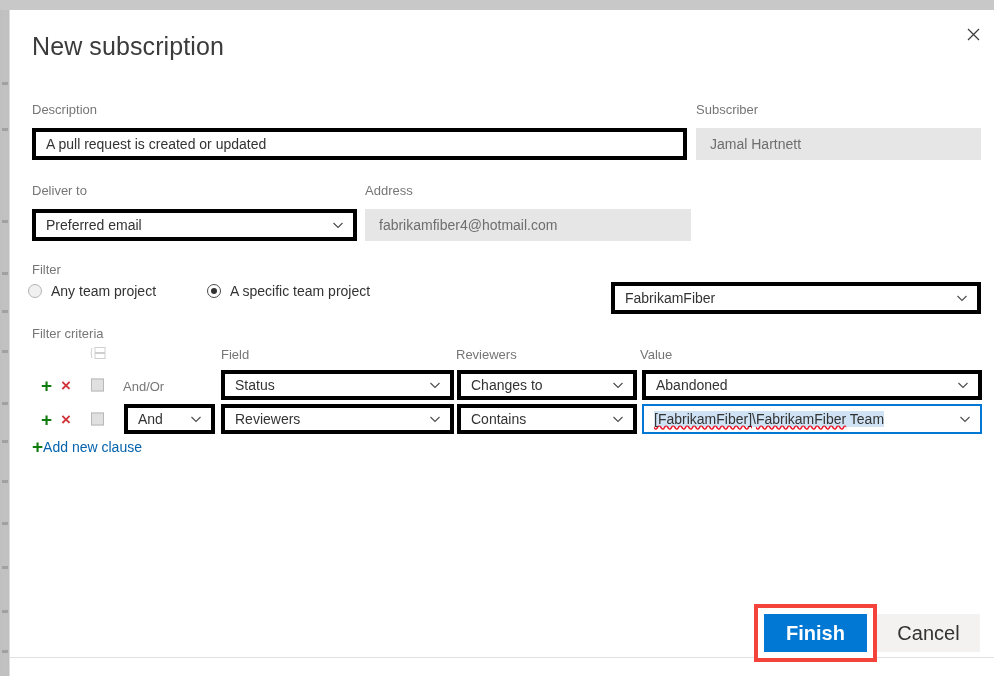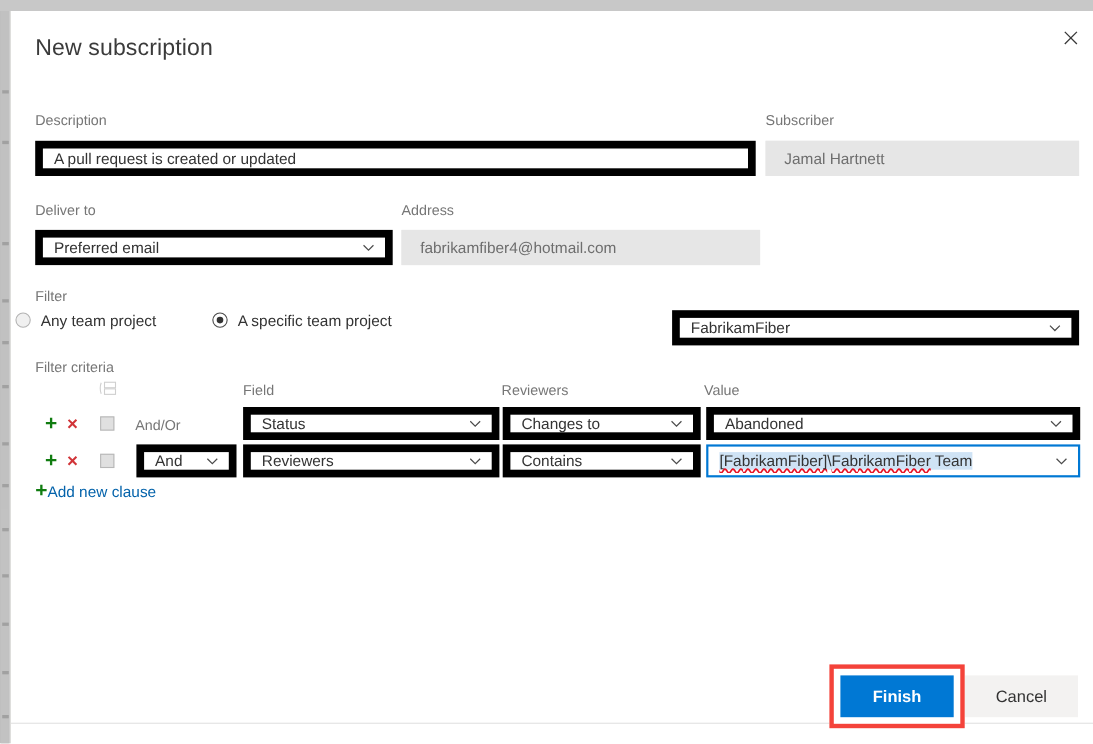--- a/index.html
+++ b/index.html
@@ -41,28 +41,28 @@
   .close-btn {
     position: absolute; top: 9px; right: 6px;
     width: 30px; height: 30px;
     display: flex; align-items: center; justify-content: center;
     cursor: pointer;
     color: #333;
   }
   .close-btn svg { display: block; }
   .title {
     position: absolute; left: 22px; top: 22px;
-    font-size: 21px; font-weight: 400; color: #3b3b3b;
+    font-size: 25px; font-weight: 400; color: #3b3b3b;
     letter-spacing: .1px;
   }
   .lbl {
     font-size: 13px; color: #767676; font-weight: 400;
   }
   .fld {
-    height: 32px; border: 7px solid #000000; background: #fff;
+    height: 32px; border: 4px solid #000000; background: #fff;
     font-size: 14px; color: #333;
     display: flex; align-items: center;
     padding: 0 10px;
     font-family: "Liberation Sans", sans-serif;
   }
   .fld.disabled {
     background: #e6e6e6; border-color: #e6e6e6; color: #6e6e6e;
   }
   .dd { position: relative; padding-right: 30px; cursor: pointer; }
   .dd .chev {
@@ -76,21 +76,21 @@
   #desc-input   { position: absolute; left: 22px; top: 118px; width: 655px; }
   #sub-label    { position: absolute; left: 686px; top: 92px; }
   #sub-input    { position: absolute; left: 686px; top: 118px; width: 285px; }
 
   #deliver-label{ position: absolute; left: 22px; top: 173px; }
   #deliver-dd   { position: absolute; left: 22px; top: 199px; width: 325px; }
   #addr-label   { position: absolute; left: 355px; top: 173px; }
   #addr-input   { position: absolute; left: 355px; top: 199px; width: 326px; }
 
   #filter-label { position: absolute; left: 22px; top: 252px; }
-  #radio-row    { position: absolute; left: 4px; top: 273px; display: flex; align-items: center; gap: 0; }
+  #radio-row    { position: absolute; left: 18px; top: 273px; display: flex; align-items: center; gap: 0; }
   .radio-opt { display: flex; align-items: center; cursor: pointer; }
   .radio-opt .rb {
     width: 14px; height: 14px; border-radius: 50%;
     border: 1px solid #b3b3b3; background: #f0f0f0;
     display: inline-block; position: relative; flex: none;
   }
   .radio-opt.sel .rb { border-color: #4a4a4a; background: #fff; }
   .radio-opt.sel .rb::after {
     content: ""; position: absolute; left: 3px; top: 3px;
     width: 6px; height: 6px; border-radius: 50%; background: #333;
@@ -148,21 +148,21 @@
     position: absolute; left: 0; bottom: 18px; width: 985px; height: 1px;
     background: #e1e1e1;
   }
   #btnbar {
     position: absolute; right: 14px; bottom: 14px;
     display: flex; align-items: center;
   }
   .btn {
     height: 38px; min-width: 103px;
     display: flex; align-items: center; justify-content: center;
-    font-size: 15px; cursor: pointer;
+    font-size: 20px; cursor: pointer;
     border: none; font-family: "Liberation Sans", sans-serif;
   }
   #finish-btn { background: #0078d4; color: #fff; font-weight: 700; width: 103px; }
   #cancel-btn { background: #f3f2f1; color: #333; width: 92px; margin-left: 0px; }
   #finish-wrap { position: relative; padding: 10px; background: #fff; }
   #finish-annot {
     position: absolute; left: 0; top: 0; right: 0; bottom: 0;
     border: 4px solid #f4433a; pointer-events: none;
   }
 </style>

